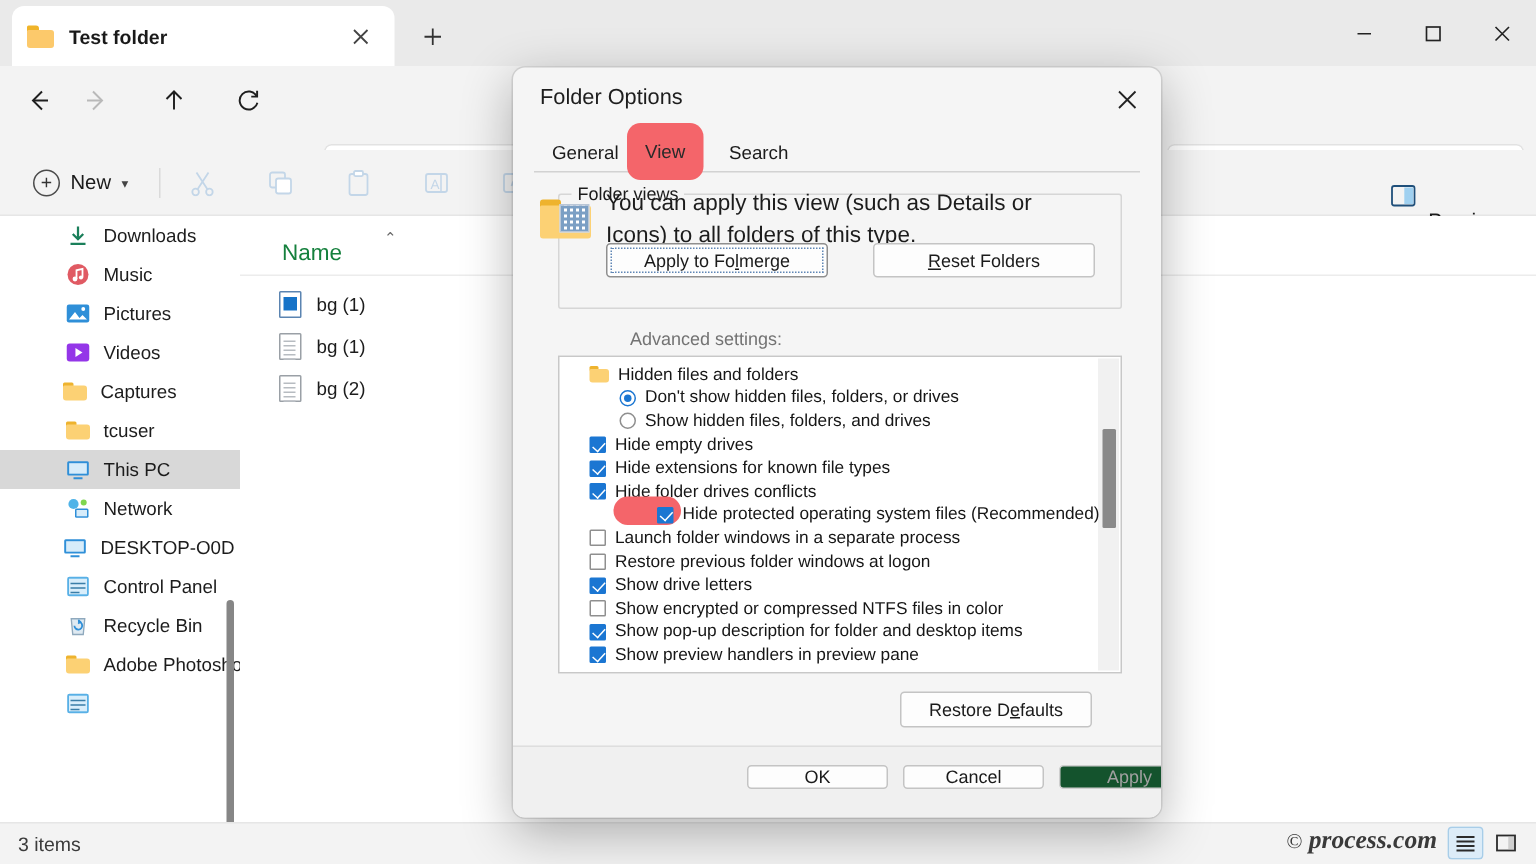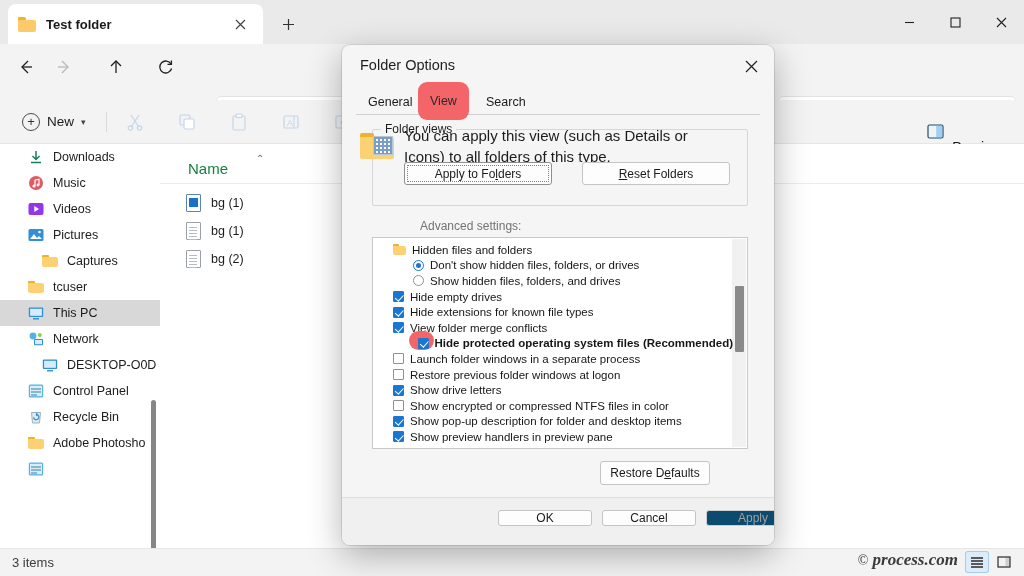--- a/index.html
+++ b/index.html
@@ -95,21 +95,21 @@
     padding:5px 8px; border-radius:5px;
   }
   .previewbtn .lbl { font-size:14px; color:#1b1b1b;margin-top:28px; }
 
   
   .sidebar {
     position:absolute; left:0; top:144px; width:160px; height:404px;
     background:#ffffff; overflow:hidden;
   }
   .side-item {
-    display:flex; align-items:center; height:26px; padding-left:28px; gap:9px;
+    display:flex; align-items:center; height:26px; padding-left:44px; gap:9px;
     font-size:12.5px; color:#1c1c1c; white-space:nowrap;
   }
   .side-item.indent { padding-left:42px; }
   .side-item.selected { background:#d8d8d8; }
   .side-ico { width:16px; height:16px; flex:none; position:relative; }
   .folder-ico .fb { position:absolute; left:0; top:2px; width:7px; height:3px; background:#eeb32e; border-radius:1px 1px 0 0;}
   .folder-ico .ff { position:absolute; left:0; top:4px; width:16px; height:10px; background:#fcd174; border-radius:1px 2px 2px 2px;}
   .sb-scroll {
     position:absolute; left:151px; top:256px; width:5px; height:268px;
     background:#868686; border-radius:3px;
@@ -253,32 +253,32 @@
   .lb-scrolltrack {
     position:absolute; right:1px; top:1px; width:14px; height:208px; background:#f1f1f1;
   }
   .lb-scrollthumb {
     position:absolute; right:3px; top:48px; width:9px; height:66px; background:#8a8a8a; border-radius:1px;
   }
   .hl-pill {
     position:absolute; left:16px; top:-2.5px; width:312px; height:19px;
     background:#f4656a; border-radius:10px; z-index:0;
   }
-  .lb-row.highlighted { position:relative;font-weight:bold; }
+  .lb-row.highlighted { position:relative; }
   .lb-row.highlighted > * { position:relative; z-index:1; }
 
-  .restore-defaults { left:258px; top:346px; width:110px; height:24px; }
+  .restore-defaults { left:258px; top:346px; width:128px; height:24px; }
   .dlg-footer {
     position:absolute; left:0; bottom:0; width:432px; height:48px;
     background:#f0f0f0; border-top:1px solid #dedede;
   }
   .ftr-btn { top:12px; width:94px; height:16px; }
   .ok-btn { left:156px; }
   .cancel-btn { left:260px; }
-  .apply-btn { left:364px; color:#a0a0a0; background:#0c4a6e; border-color:#cfcfcf;text-align:right; }
+  .apply-btn { left:364px; color:#a0a0a0; background:#14532d; border-color:#cfcfcf;text-align:right; }
 </style>
 </head>
 <body>
 
 <div id="app">
 
   <div class="titlebar">
     <div class="tab">
       <span class="tab-folder-icon">
         <span class="f-back"></span>
@@ -426,32 +426,32 @@
           <span class="side-ico"><svg width="16" height="16" viewBox="0 0 16 16">
               <circle cx="8" cy="8" r="7" fill="#e05a63"></circle>
               <path d="M7 11 V5.2 L11 4.2 V10" stroke="#fff" stroke-width="1.2" fill="none"></path>
               <circle cx="6" cy="11" r="1.6" fill="#fff"></circle>
               <circle cx="10" cy="10" r="1.4" fill="#fff"></circle>
             </svg></span>
           <span>Music</span>
         </div>
         <div class="side-item">
           <span class="side-ico"><svg width="16" height="16" viewBox="0 0 16 16">
-              <rect x="0.5" y="2" width="15" height="12" rx="2" fill="#9436e8"></rect>
-              <path d="M6.3 5 L11 8 L6.3 11 Z" fill="#fff"></path>
-            </svg></span>
-          <span>Videos</span>
-        </div>
-        <div class="side-item">
-          <span class="side-ico"><svg width="16" height="16" viewBox="0 0 16 16">
               <rect x="0.5" y="2" width="15" height="12" rx="1.5" fill="#2f8fd8"></rect>
               <path d="M2 12 L6 7 L9 11 L11 9 L14 12 Z" fill="#fff"></path>
               <circle cx="11.5" cy="5" r="1.3" fill="#fff"></circle>
             </svg></span>
           <span>Pictures</span>
+        </div>
+        <div class="side-item">
+          <span class="side-ico"><svg width="16" height="16" viewBox="0 0 16 16">
+              <rect x="0.5" y="2" width="15" height="12" rx="2" fill="#9436e8"></rect>
+              <path d="M6.3 5 L11 8 L6.3 11 Z" fill="#fff"></path>
+            </svg></span>
+          <span>Videos</span>
         </div>
         <div class="side-item indent">
           <span class="side-ico folder-ico">
             <span class="fb"></span>
             <span class="ff"></span>
           </span>
           <span>Captures</span>
         </div>
         <div class="side-item">
           <span class="side-ico folder-ico">
@@ -609,21 +609,21 @@
         <span class="group-legend">Folder views</span>
       </div>
       <div class="fv-icon">
         <span class="fb"></span>
           <span class="ff"></span>
           <span class="grid"></span>
       </div>
       <div class="fv-text">You can apply this view (such as Details or Icons) to all folders of this type.</div>
       <div class="winbtn apply-folders focused">
         <span class="dotted"></span>
-        <span style="position:relative"><span>Apply to Fo</span><span class="u">l</span><span>ders</span></span>
+        <span style="position:relative"><span>Apply to Fo</span><span class="u">l</span><span>merge</span></span>
       </div>
       <div class="winbtn reset-folders">
         <span class="u">R</span>
           <span>eset Folders</span>
       </div>
 
       <div class="adv-label">Advanced settings:</div>
       <div class="listbox">
         <div class="lb-scrolltrack"></div>
         <div class="lb-scrollthumb"></div>
@@ -646,21 +646,21 @@
             <div class="lb-row">
               <span class="cb on"></span>
               <span>Hide empty drives</span>
             </div>
             <div class="lb-row">
               <span class="cb on"></span>
               <span>Hide extensions for known file types</span>
             </div>
             <div class="lb-row">
               <span class="cb on"></span>
-              <span>View folder merge conflicts</span>
+              <span>Hide folder drives conflicts</span>
             </div>
             <div class="lb-row highlighted">
               <span class="hl-pill"></span>
               <span class="cb on"></span>
               <span>Hide protected operating system files (Recommended)</span>
             </div>
             <div class="lb-row">
               <span class="cb"></span>
               <span>Launch folder windows in a separate process</span>
             </div>

